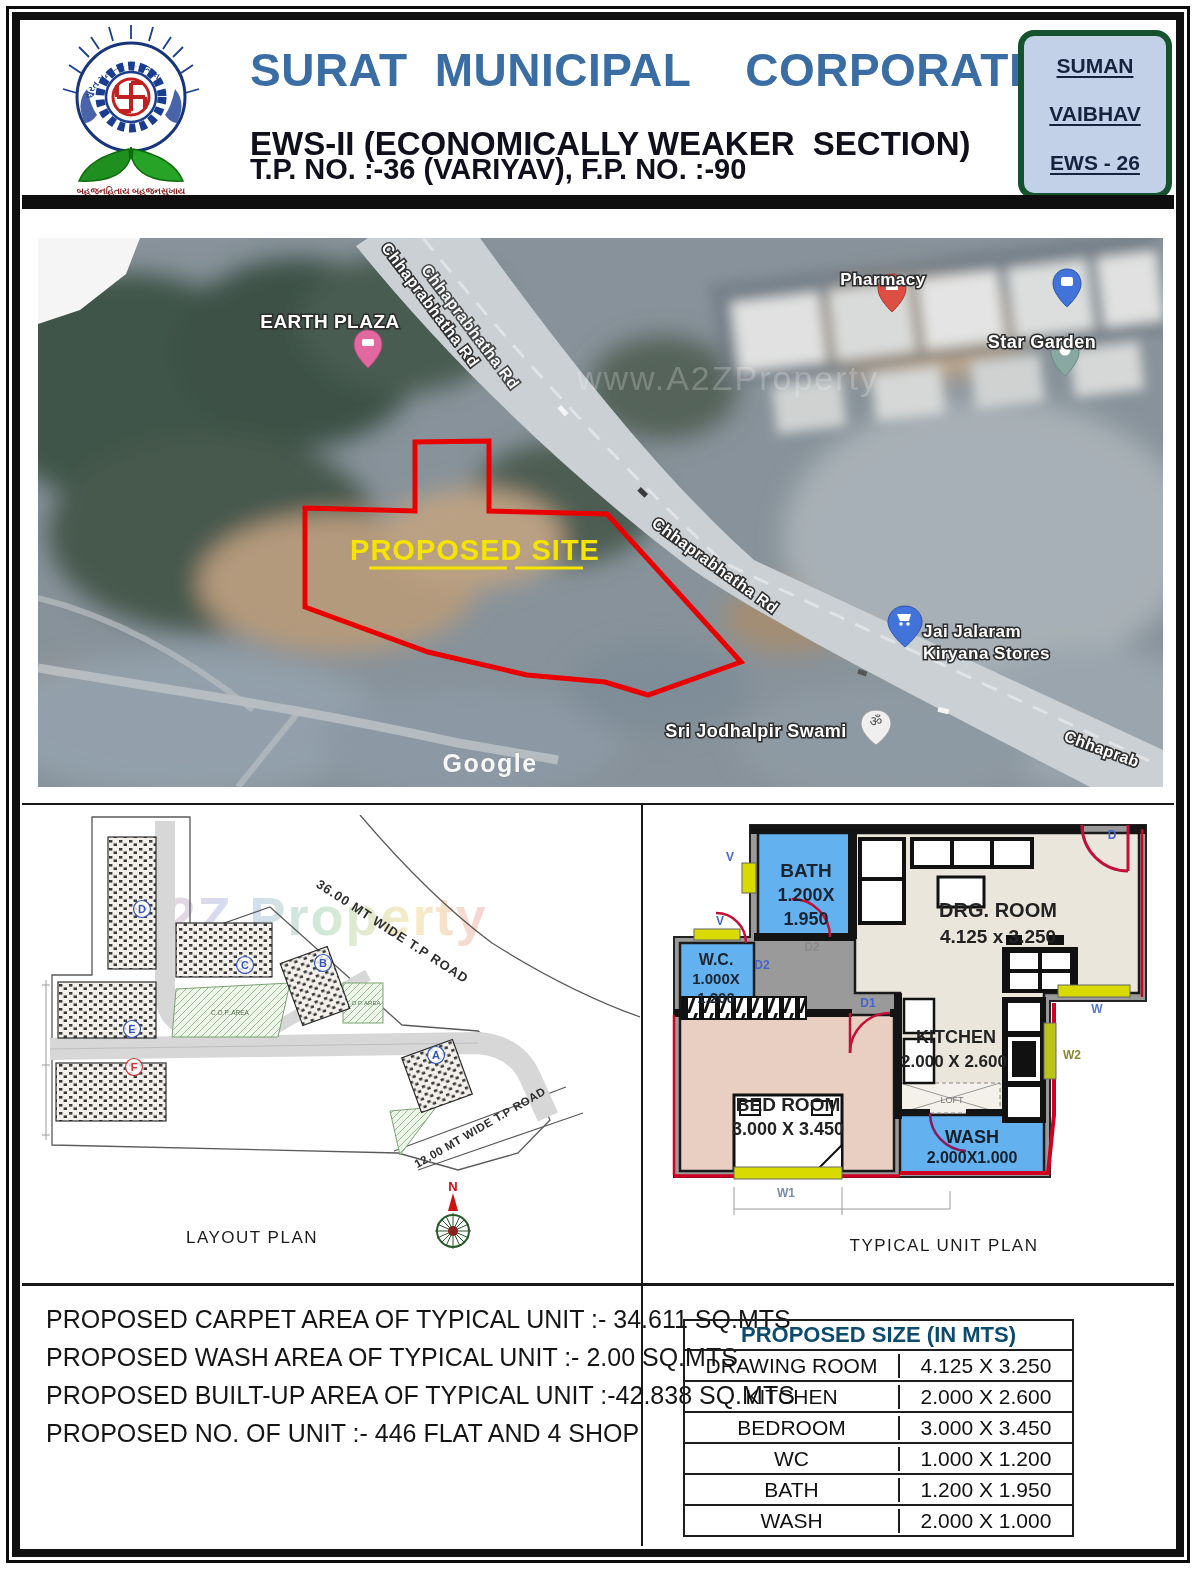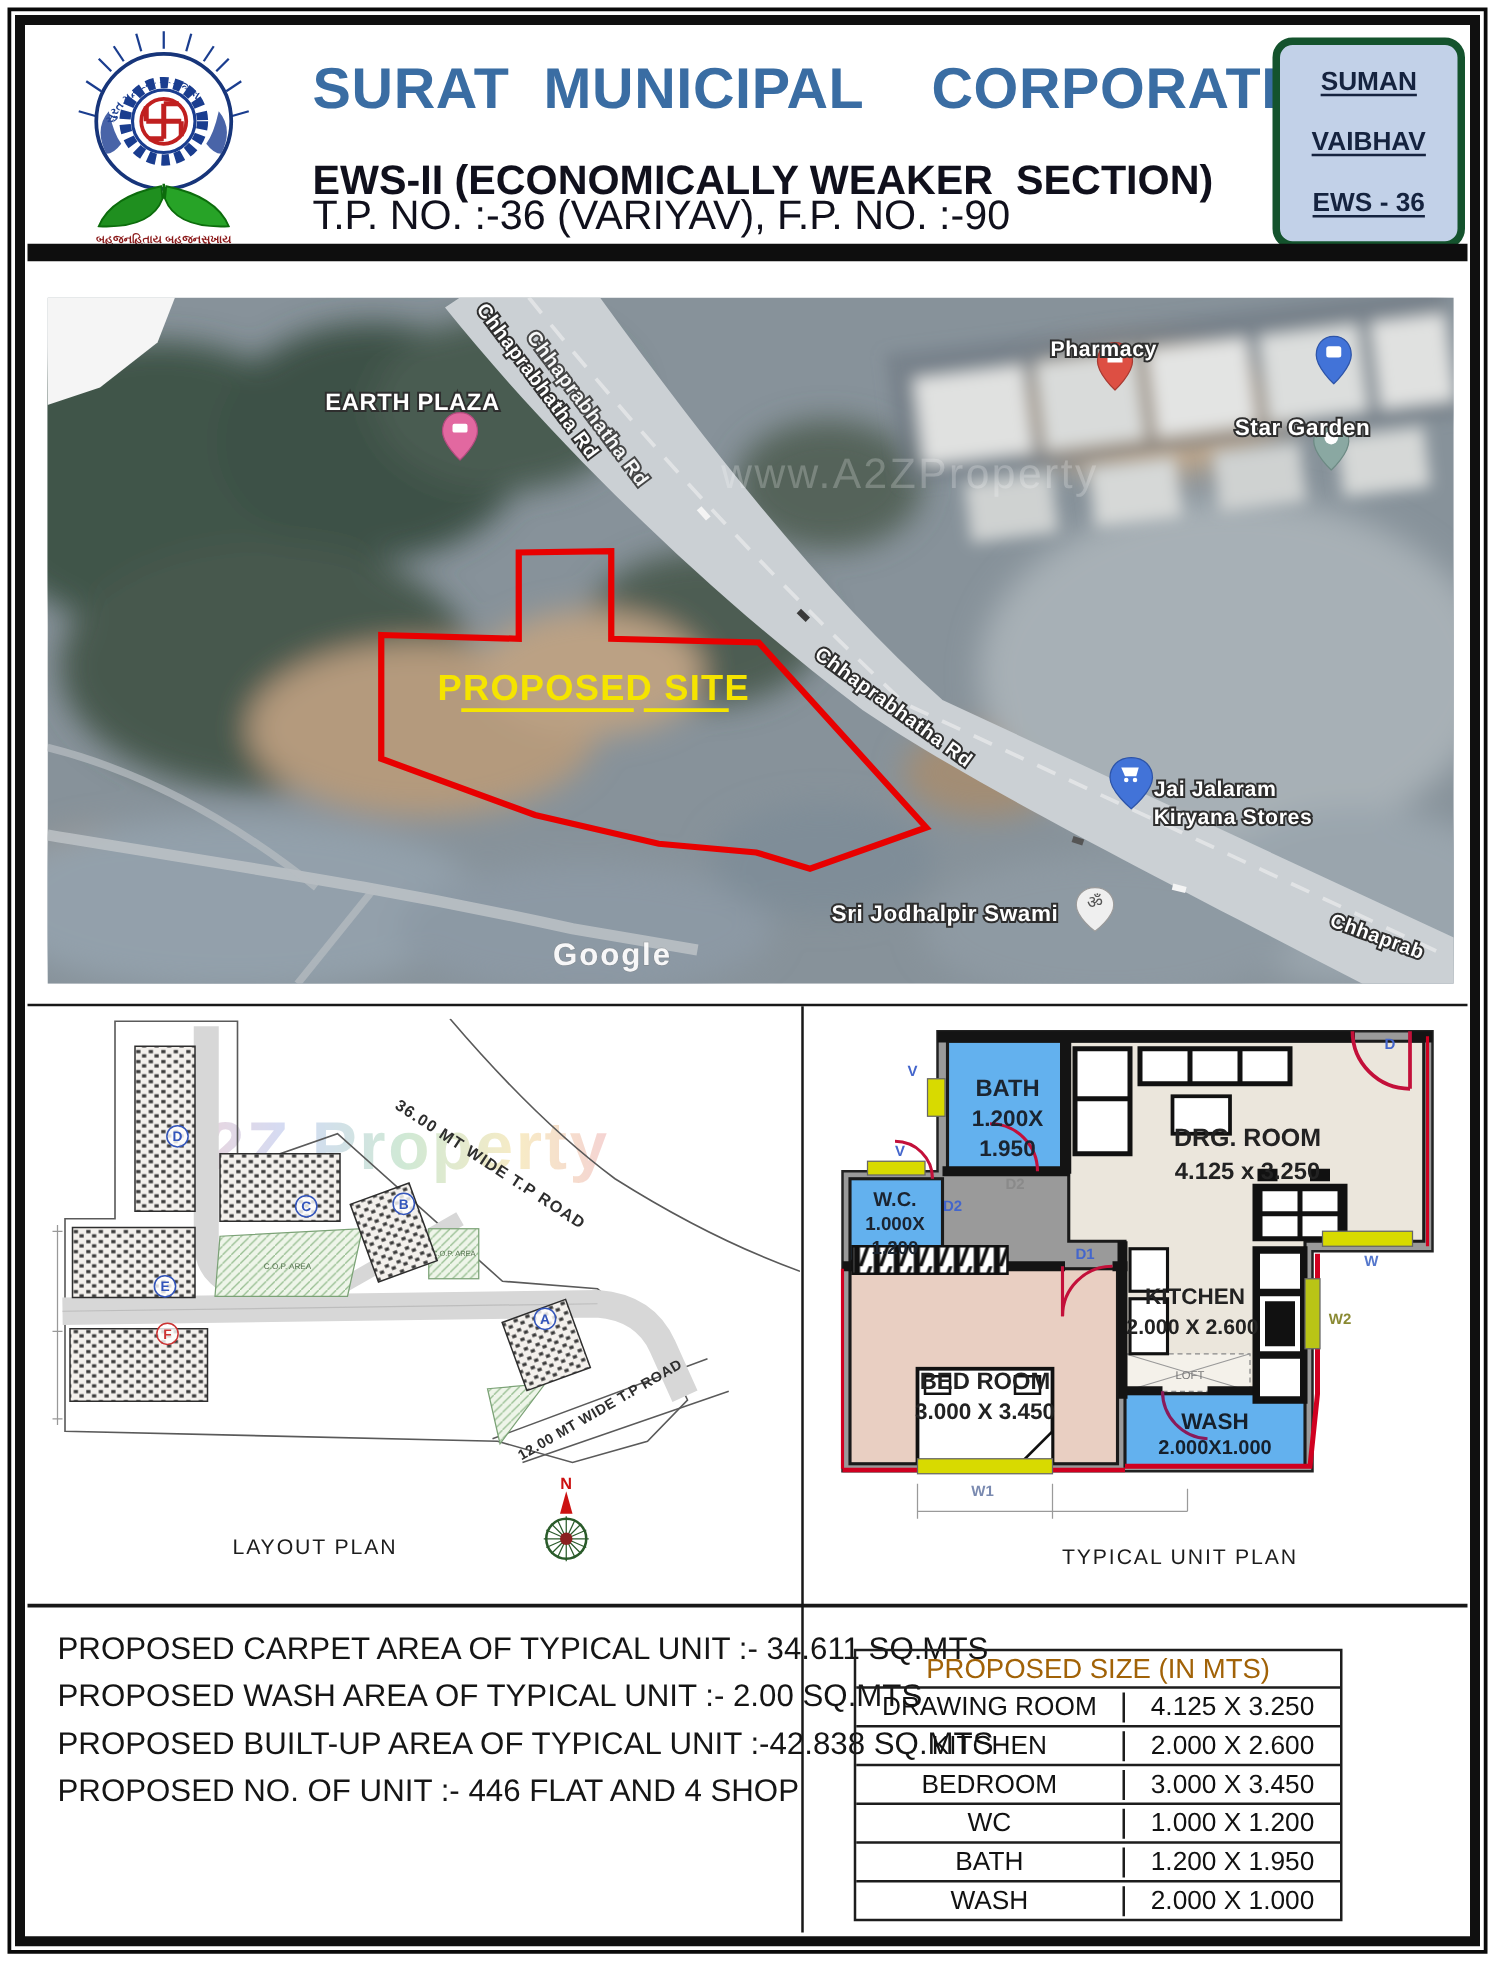--- a/index.html
+++ b/index.html
@@ -5,40 +5,40 @@
   html,body{margin:0;padding:0;background:#ffffff;}
   .page{position:relative;width:1196px;height:1569px;background:#fff;overflow:hidden;
         font-family:"Liberation Sans","DejaVu Sans",sans-serif;}
   .abs{position:absolute;}
   
   .frame-outer{position:absolute;left:6px;top:6px;right:6px;bottom:6px;border:3px solid #0a0a0a;}
   .frame-inner{position:absolute;left:12px;top:12px;right:12px;bottom:12px;border:8px solid #101010;}
   
   .hdr-title{left:228px;top:26px;font-size:46px;font-weight:bold;color:#3a6da3;word-spacing:14px;white-space:pre;letter-spacing:.5px;}
   .hdr-sub1{left:228px;top:88px;font-size:33px;font-weight:bold;color:#10101c;white-space:pre;margin-top:20px;}
-  .hdr-sub2{left:228px;top:136px;font-size:33px;font-weight:normal;color:#10101c;white-space:pre;}
+  .hdr-sub2{left:228px;top:136px;font-size:29px;font-weight:bold;color:#10101c;white-space:pre;}
   .badge{left:1018px;top:30px;width:142px;height:145px;background:#c2d1e8;border:6px solid #14532d;border-radius:16px;
          display:flex;flex-direction:column;justify-content:space-around;align-items:center;padding:6px 0;}
   .badge div{font-size:21px;font-weight:bold;color:#15233f;text-decoration:underline;text-underline-offset:3px;}
   .hdr-bar{left:22px;top:195px;width:1152px;height:14px;background:#0e0e0e;}
   
   .hline1{left:22px;top:803px;width:1152px;height:2px;background:#181818;}
   .hline2{left:22px;top:1283px;width:1152px;height:3px;background:#181818;}
   .vline{left:641px;top:805px;width:2px;height:741px;background:#181818;}
   
   .cap{font-size:17px;color:#1c1c1c;letter-spacing:1.5px;font-weight:500;text-align:center;}
   .cap-layout{left:52px;top:1228px;width:400px;}
   .cap-unit{left:694px;top:1236px;width:500px;}
   
   .notes{left:46px;top:1300px;width:585px;}
   .notes div{font-size:25px;font-weight:500;color:#151515;line-height:38px;white-space:nowrap;}
   
   .ptable{left:683px;top:1319px;width:387px;border:2px solid #1d1d1d;}
   .ptable .thead{height:28px;border-bottom:2px solid #1d1d1d;display:flex;align-items:center;justify-content:center;
-                 font-size:22px;font-weight:normal;color:#a16207;}
+                 font-size:22px;font-weight:bold;color:#0c4a6e;}
   .prow{display:flex;height:29px;border-bottom:2px solid #1d1d1d;align-items:center;}
   .prow:last-child{border-bottom:none;}
   .prow .c1{width:213px;border-right:2px solid #1d1d1d;display:flex;align-items:center;justify-content:center;
             font-size:21px;color:#111;}
   .prow .c2{flex:1;display:flex;align-items:center;justify-content:center;font-size:21px;color:#111;}
   svg{font-family:"Liberation Sans","DejaVu Sans",sans-serif;}
   .mlbl{font-weight:bold;fill:#ffffff;stroke:#2e2e2e;stroke-width:3.2px;paint-order:stroke;letter-spacing:.5px;}
 </style>
 </head>
 <body>
@@ -92,21 +92,21 @@
       <text x="80" y="175" text-anchor="middle" font-size="9" font-weight="bold" fill="#8b1a1a">બહુજનહિતાય બહુજનસુખાય</text>
     </svg>
 
     <div class="abs hdr-title">SURAT MUNICIPAL  CORPORATION</div>
     <div class="abs hdr-sub1">EWS-II (ECONOMICALLY WEAKER  SECTION)</div>
     <div class="abs hdr-sub2">T.P. NO. :-36 (VARIYAV), F.P. NO. :-90</div>
 
     <div class="abs badge" style="left:996px;top:13px;">
       <div>SUMAN</div>
       <div>VAIBHAV</div>
-      <div>EWS - 36</div>
+      <div>EWS - 26</div>
     </div>
   </div>
 
   <div class="abs hdr-bar"></div>
 
   <svg class="abs" style="left:38px;top:238px;" width="1125" height="549" viewBox="0 0 1125 549">
     <defs>
       <filter id="b12" x="-40%" y="-40%" width="180%" height="180%">
           <feGaussianBlur stdDeviation="12"></feGaussianBlur>
         </filter>

